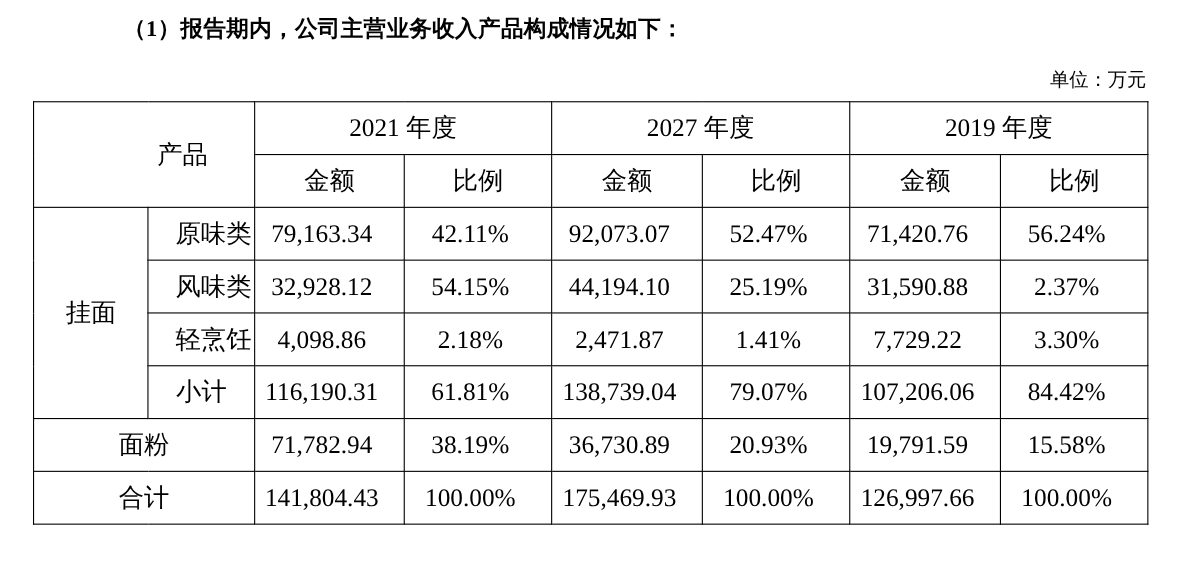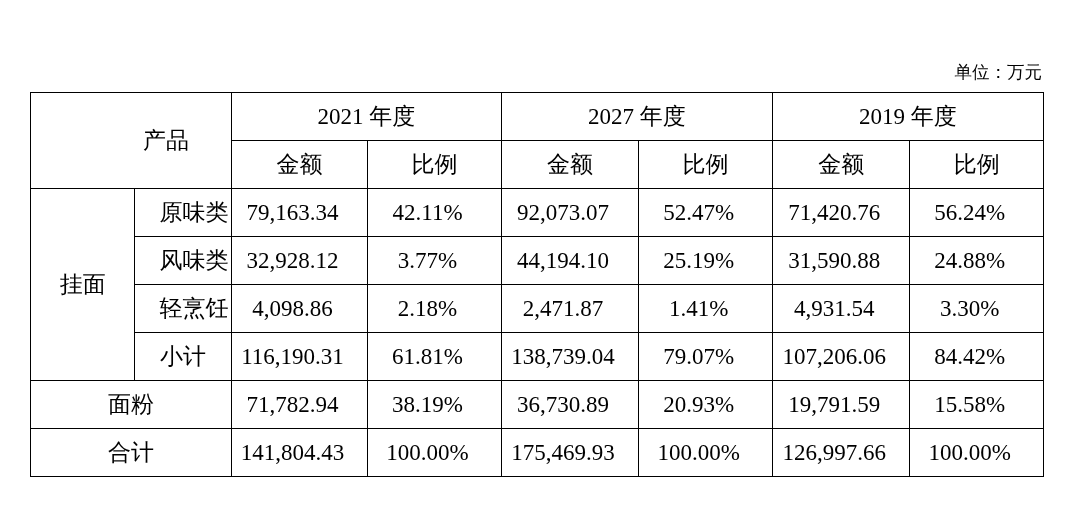--- a/index.html
+++ b/index.html
@@ -95,20 +95,21 @@
     font-size: 19.5px;
     text-align: center;
     margin-left: 16px;
   }
 </style>
 </head>
 <body>
 
 <div class="page">
 
+  <div class="intro">（1）报告期内，公司主营业务收入产品构成情况如下：</div>
 
   <div class="unit">单位：万元</div>
 
   <table class="main">
     <colgroup>
       <col style="width:104px">
       <col style="width:96px">
       <col style="width:136px">
       <col style="width:133px">
       <col style="width:137px">
@@ -139,34 +140,34 @@
         <td class="num">42.11%</td>
         <td class="num">92,073.07</td>
         <td class="num">52.47%</td>
         <td class="num">71,420.76</td>
         <td class="num">56.24%</td>
       </tr>
 
       <tr>
         <td class="rowlabel">风味类</td>
         <td class="num">32,928.12</td>
-        <td class="num">3.77%</td>
+        <td class="num">54.15%</td>
         <td class="num">44,194.10</td>
         <td class="num">25.19%</td>
         <td class="num">31,590.88</td>
-        <td class="num">24.88%</td>
+        <td class="num">2.37%</td>
       </tr>
 
       <tr>
         <td class="rowlabel">轻烹饪</td>
         <td class="num">4,098.86</td>
         <td class="num">2.18%</td>
         <td class="num">2,471.87</td>
         <td class="num">1.41%</td>
-        <td class="num">4,931.54</td>
+        <td class="num">7,729.22</td>
         <td class="num">3.30%</td>
       </tr>
 
       <tr>
         <td class="rowlabel-center bold">小计</td>
         <td class="num bold">116,190.31</td>
         <td class="num bold">61.81%</td>
         <td class="num bold">138,739.04</td>
         <td class="num bold">79.07%</td>
         <td class="num bold">107,206.06</td>

